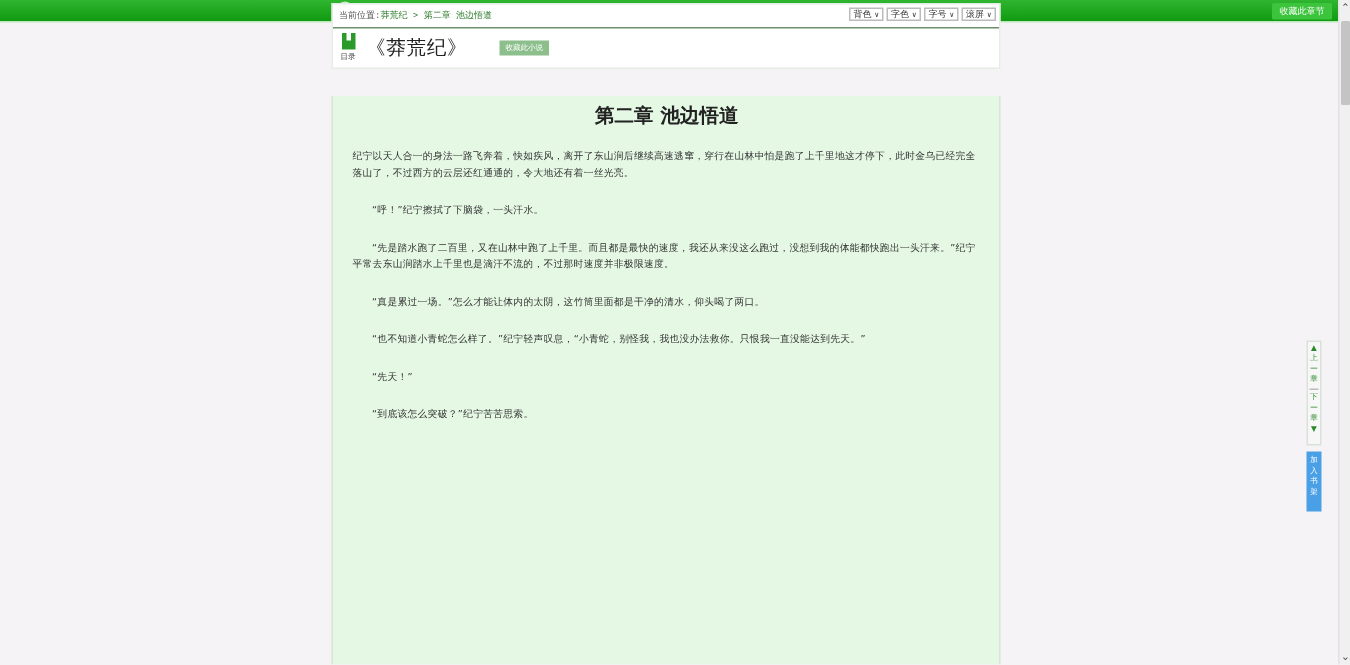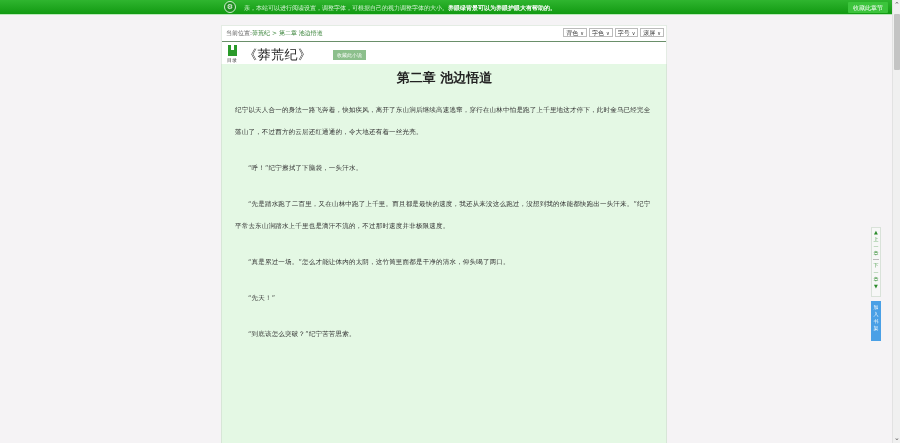--- a/index.html
+++ b/index.html
@@ -28,22 +28,22 @@
     background: #3cc43c; color: #fff; font-size: 6px; line-height: 11px; border-radius: 1px;
   }
   .scrollbar {
     position: absolute; right: 0; top: 0; width: 8px; height: 443px; background: #f0f0f0;
     border-left: 1px solid #e2e2e2;
   }
   .scrollbar .arrow { position: absolute; left: 0; width: 8px; height: 10px; font-size: 7px; text-align: center; color: #555; line-height: 10px; }
   .scrollbar .thumb { position: absolute; left: 1px; top: 14px; width: 6px; height: 56px; background: #c4c4c4; border-radius: 1px; }
 
   .header-box {
-    position: absolute; left: 221px; top: 25px; width: 446px; height: 44px;
-    background: #fff; border: 1px solid #e4ece4;
+    position: absolute; left: 221px; top: 2px; width: 446px; height: 44px;
+    background: #fff; border: 1px solid #e4ece4; font-family: Liberation Mono, monospace;
   }
   .breadcrumb { position: absolute; left: 4px; top: 3px; font-size: 6px; color: #2a7a2a; white-space: nowrap; }
   .breadcrumb .label { color: #555; }
   .settings { position: absolute; right: 2px; top: 2px; display: flex; gap: 2px; }
   .settings .sel {
     font-size: 6px; border: 1px solid #bbb; height: 9px; line-height: 8px; padding: 0 2px;
     color: #333; background: #fff; white-space: nowrap;
   }
   .settings .sel .chev { font-size: 5px; margin-left: 2px; }
   .header-divider { position: absolute; left: 0; top: 15px; width: 100%; height: 1px; background: #6a8f6a; }
@@ -59,21 +59,21 @@
     background: #8cbf8c; color: #fff; font-size: 5px; line-height: 10px;
   }
 
   .content {
     position: absolute; left: 221px; top: 64px; width: 446px; height: 379px;
     background: #e4f8e4; border-left: 1px solid #d7e6d7; border-right: 1px solid #d7e6d7;
     padding: 4px 12px 0 13px;
   }
   .chapter-title { text-align: center; font-size: 13px; color: #222; margin: 0 0 11px 0; height: 20px; line-height: 20px; }
   .content p {
-    font-size: 6.5px; line-height: 22px; color: #333; text-indent: 13px;
+    font-size: 6.5px; line-height: 11px; color: #333; text-indent: 13px;
     margin-bottom: 14px; letter-spacing: 0.2px;
   }
   .content p.first { text-indent: 0; }
 
   .side-nav {
     position: absolute; left: 871px; top: 227px; width: 10px; height: 70px;
     border: 1px solid #d9e2d9; background: #f7f7f7; text-align: center;
     font-size: 5px; color: #2a8a2a; line-height: 7px; padding-top: 1px;
   }
   .side-nav .sep { display: block; height: 1px; background: #bbb; margin: 2px 1px; }
@@ -116,20 +116,21 @@
   <div class="book-title">《莽荒纪》</div>
   <div class="collect-btn">收藏此小说</div>
 </div>
 
 <div class="content">
   <h1 class="chapter-title">第二章 池边悟道</h1>
   <p class="first">纪宁以天人合一的身法一路飞奔着，快如疾风，离开了东山涧后继续高速逃窜，穿行在山林中怕是跑了上千里地这才停下，此时金乌已经完全落山了，不过西方的云层还红通通的，令大地还有着一丝光亮。</p>
   <p>“呼！”纪宁擦拭了下脑袋，一头汗水。</p>
   <p>“先是踏水跑了二百里，又在山林中跑了上千里。而且都是最快的速度，我还从来没这么跑过，没想到我的体能都快跑出一头汗来。”纪宁平常去东山涧踏水上千里也是滴汗不流的，不过那时速度并非极限速度。</p>
   <p>“真是累过一场。”怎么才能让体内的太阴，这竹筒里面都是干净的清水，仰头喝了两口。</p>
+  <p>“也不知道小青蛇怎么样了。”纪宁轻声叹息，“小青蛇，别怪我，我也没办法救你。只恨我一直没能达到先天。”</p>
   <p>“先天！”</p>
   <p>“到底该怎么突破？”纪宁苦苦思索。</p>
 </div>
 
 <div class="side-nav">
   <span class="tri">▲</span>
   <span style="display:block;width:6px;margin:0 auto;word-break:break-all;">上一章</span>
   <span class="sep"></span>
   <span style="display:block;width:6px;margin:0 auto;word-break:break-all;">下一章</span>
   <span class="tri">▼</span>

